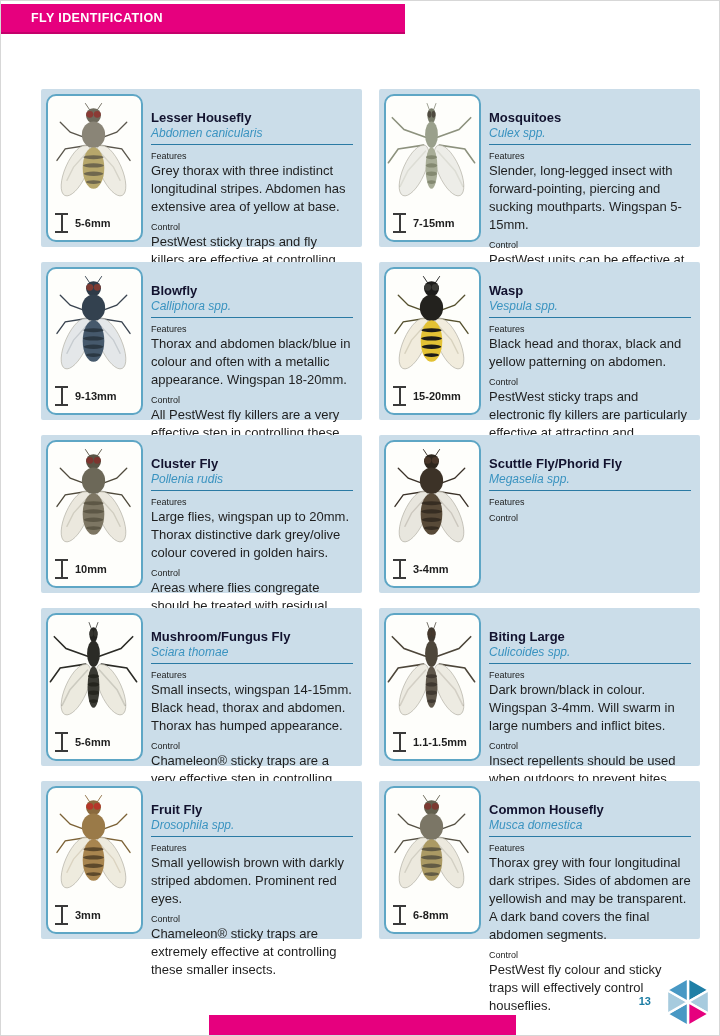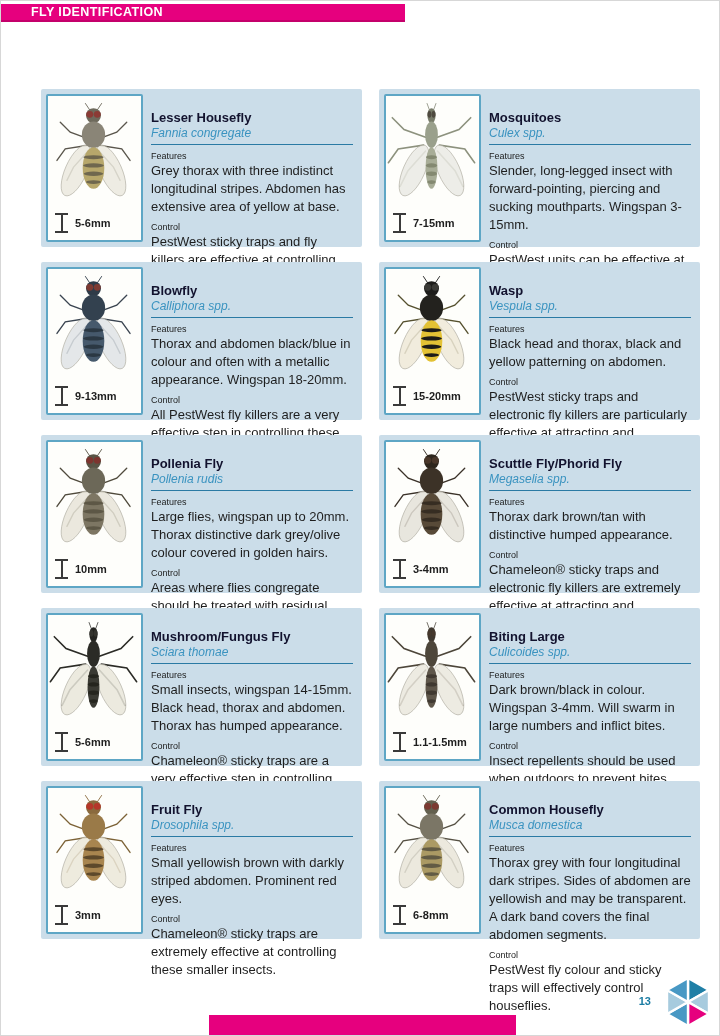--- a/index.html
+++ b/index.html
@@ -6,41 +6,41 @@
   * { box-sizing:border-box; }
   .page {
     position:relative; width:720px; height:1036px; margin:0 auto;
     background:#ffffff; overflow:hidden;
     font-family:"Liberation Sans", sans-serif;
     border:1px solid #d7d7d7;
   }
 
   
   .header-bar {
-    position:absolute; left:0; top:3px; width:404px; height:18px;
+    position:absolute; left:0; top:3px; width:404px; height:30px;
     background:#e6007e; border-bottom:2px solid #c4006b;
     display:flex; align-items:center;
   }
   .header-bar .title {
     color:#ffffff; font-size:12.5px; font-weight:bold; letter-spacing:.4px;
     padding-left:30px;
   }
 
   
   .grid {
     position:absolute; left:40px; top:88px;
     display:grid; grid-template-columns:321px 321px; gap:15px 17px;
   }
   .card {
     position:relative; width:321px; height:158px;
     background:#cbdde9; border-radius:2px;
   }
   .figure {
     position:absolute; left:5px; top:5px; width:97px; height:148px;
-    background:#fefefb; border:2px solid #5ea6c5; border-radius:2px;
+    background:#fefefb; border:2px solid #5ea6c5; border-radius:10px;
   }
   .insect-svg { position:absolute; left:1px; top:3px; width:89px; height:108px; }
   .size-row {
     position:absolute; left:7px; bottom:7px;
     display:flex; align-items:center; gap:7px;
   }
   .measure-icon {
     position:relative; width:13px; height:20px;
     border-top:2px solid #3a3a3a; border-bottom:2px solid #3a3a3a;
   }
@@ -120,21 +120,21 @@
             <ellipse class="stripe" cx="50" cy="100" rx="9" ry="2.2"></ellipse>
           </g>
         </svg>
         <div class="size-row">
           <span class="measure-icon"></span>
           <span class="size-label">5-6mm</span>
         </div>
       </div>
       <div class="textcol">
         <div class="card-title">Lesser Housefly</div>
-        <div class="card-latin">Fannia congregate</div>
+        <div class="card-latin">Abdomen canicularis</div>
         <div class="rule"></div>
         <div class="sec-label">Features</div>
         <div class="sec-body">Grey thorax with three indistinct longitudinal stripes. Abdomen has extensive area of yellow at base.</div>
         <div class="sec-label">Control</div>
         <div class="sec-body">PestWest sticky traps and fly killers are effective at controlling the lesser housefly.</div>
       </div>
     </div>
 
     <div class="card" style="--head: #777b69; --body: #9aa08c; --abdomen: #a8ad97; --wing: #ebebe5; --eye: #4f4a40; --stripe: #7b8068; --leg: #8d927e;">
       <div class="figure kind-mosquito">
@@ -168,21 +168,21 @@
         <div class="size-row">
           <span class="measure-icon"></span>
           <span class="size-label">7-15mm</span>
         </div>
       </div>
       <div class="textcol">
         <div class="card-title">Mosquitoes</div>
         <div class="card-latin">Culex spp.</div>
         <div class="rule"></div>
         <div class="sec-label">Features</div>
-        <div class="sec-body">Slender, long-legged insect with forward-pointing, piercing and sucking mouthparts. Wingspan 3-15mm.</div>
+        <div class="sec-body">Slender, long-legged insect with forward-pointing, piercing and sucking mouthparts. Wingspan 5-15mm.</div>
         <div class="sec-label">Control</div>
         <div class="sec-body">PestWest units can be effective at catching mosquitoes.</div>
       </div>
     </div>
 
     <div class="card" style="--head: #2f3b48; --body: #33414f; --abdomen: #46596c; --wing: #e0e4e7; --eye: #7d3a32; --stripe: #243039; --leg: #3a4450;">
       <div class="figure kind-fly">
         <svg class="insect-svg" viewBox="0 0 100 130" preserveAspectRatio="xMidYMid meet">
           <g class="legs">
             <path class="leg" d="M44 48 L22 40 L10 28"></path>
@@ -299,21 +299,21 @@
             <ellipse class="stripe" cx="50" cy="90" rx="11.8" ry="2.6"></ellipse>
             <ellipse class="stripe" cx="50" cy="100" rx="9" ry="2.2"></ellipse>
           </g>
         </svg>
         <div class="size-row">
           <span class="measure-icon"></span>
           <span class="size-label">10mm</span>
         </div>
       </div>
       <div class="textcol">
-        <div class="card-title">Pollenia Fly</div>
+        <div class="card-title">Cluster Fly</div>
         <div class="card-latin">Pollenia rudis</div>
         <div class="rule"></div>
         <div class="sec-label">Features</div>
         <div class="sec-body">Large flies, wingspan up to 20mm. Thorax distinctive dark grey/olive colour covered in golden hairs.</div>
         <div class="sec-label">Control</div>
         <div class="sec-body">Areas where flies congregate should be treated with residual insecticide. PestWest fly killers are a very effective step in controlling cluster flies.</div>
       </div>
     </div>
 
     <div class="card" style="--head: #2e261d; --body: #3c3227; --abdomen: #584a38; --wing: #e5e2d9; --eye: #4a372a; --stripe: #2e261d; --leg: #3a3128;">
@@ -348,23 +348,21 @@
         <div class="size-row">
           <span class="measure-icon"></span>
           <span class="size-label">3-4mm</span>
         </div>
       </div>
       <div class="textcol">
         <div class="card-title">Scuttle Fly/Phorid Fly</div>
         <div class="card-latin">Megaselia spp.</div>
         <div class="rule"></div>
         <div class="sec-label">Features</div>
-        <div class="sec-body">Thorax dark brown/tan with distinctive humped appearance.</div>
-        <div class="sec-label">Control</div>
-        <div class="sec-body">Chameleon® sticky traps and electronic fly killers are extremely effective at attracting and controlling these pests.</div>
+        <div class="sec-label">Control</div>
       </div>
     </div>
 
     <div class="card" style="--head: #23231f; --body: #2b2b26; --abdomen: #3a3a33; --wing: #e9e7db; --eye: #33332d; --stripe: #202019; --leg: #2b2b26;">
       <div class="figure kind-mosquito">
         <svg class="insect-svg" viewBox="0 0 100 130" preserveAspectRatio="xMidYMid meet">
           <g class="legs">
             <path class="leg" d="M44 48 L22 40 L10 28"></path>
             <path class="leg" d="M56 48 L78 40 L90 28"></path>
             <path class="leg" d="M42 56 L16 60 L6 74"></path>

